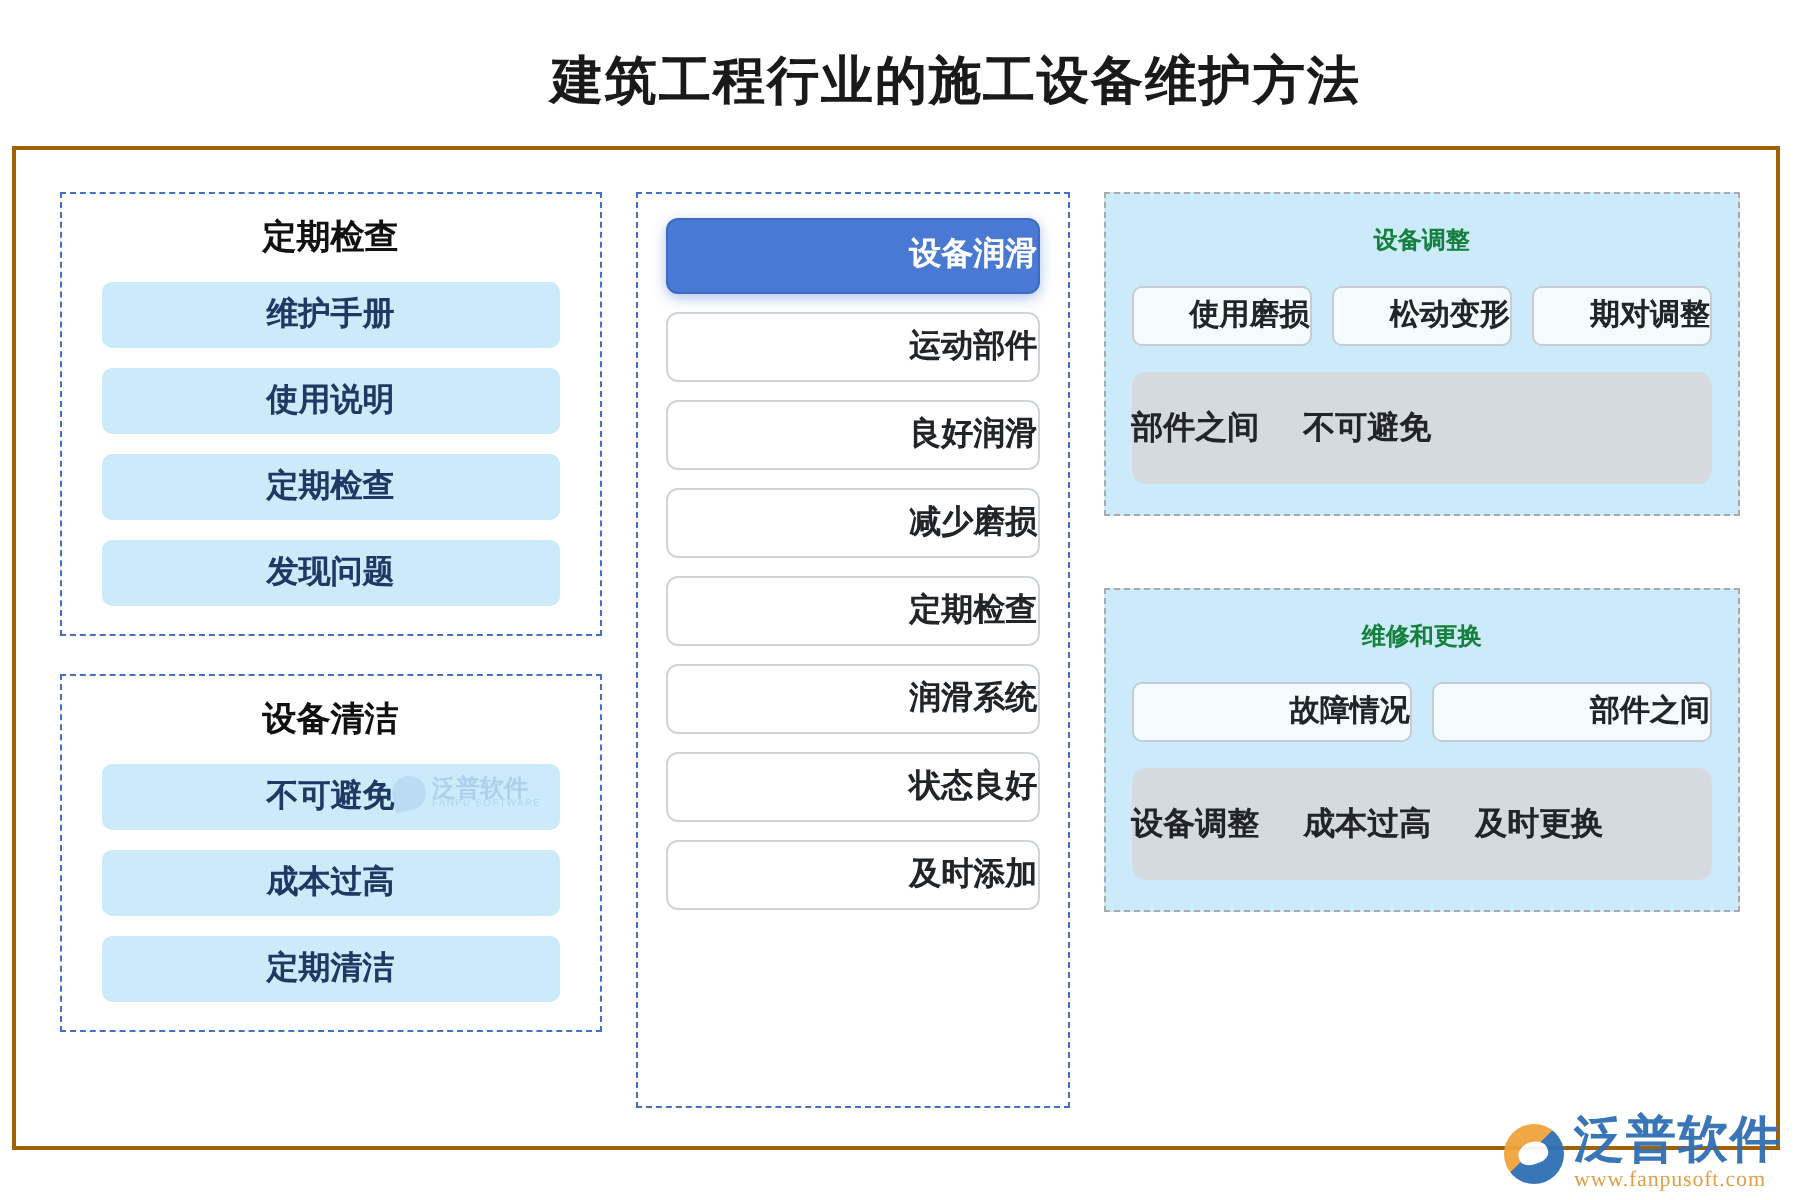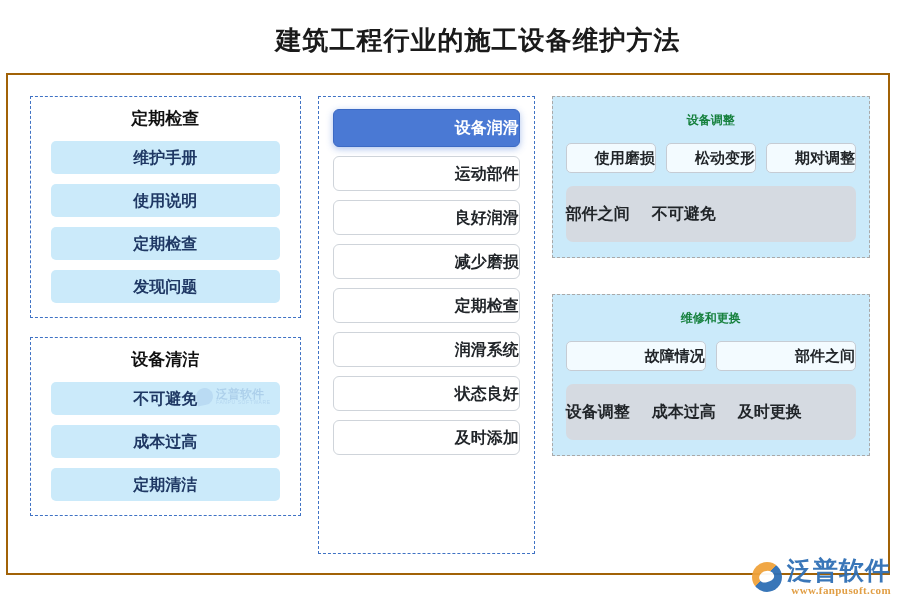--- a/index.html
+++ b/index.html
@@ -199,21 +199,21 @@
     background:#ffffff;
     border-radius:50% 50% 40% 40%;
     transform:rotate(-18deg);
   }
   .logo-text{display:flex;flex-direction:column;line-height:1;}
   .logo-cn{
     font-size:25px;font-weight:bold;color:#2f6fb5;letter-spacing:1px;
   }
   .logo-en{
     font-size:11px;color:#e09a3c;letter-spacing:0.4px;margin-top:2px;
-    font-family:"Liberation Serif","DejaVu Serif",serif;font-weight:bold;text-align:right;
+    font-family:"Liberation Serif","DejaVu Serif",serif;font-weight:normal;
   }
 </style>
 </head>
 <body>
 
 <div class="page-title">建筑工程行业的施工设备维护方法</div>
 
 <div class="outer-frame">
   <div class="columns">
 

